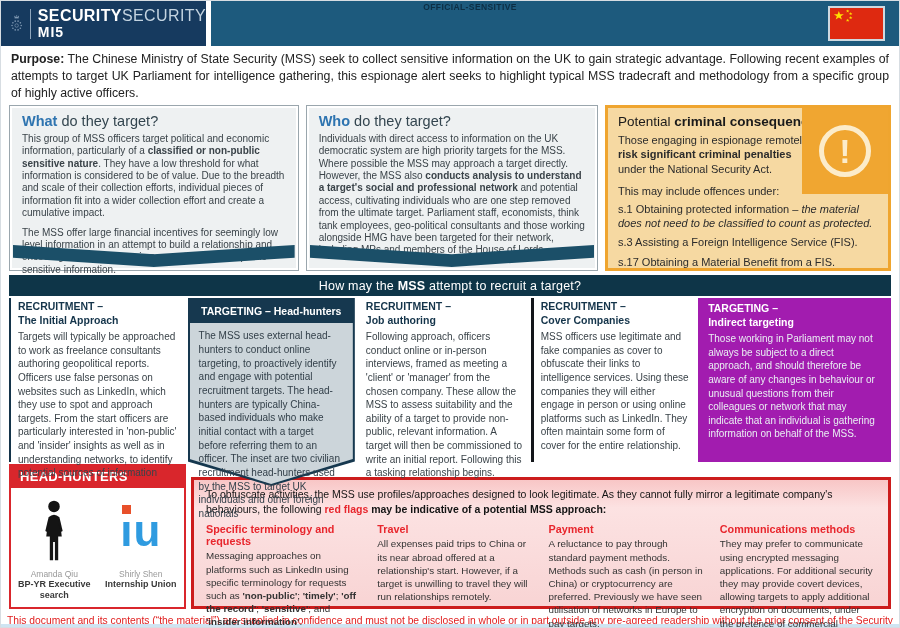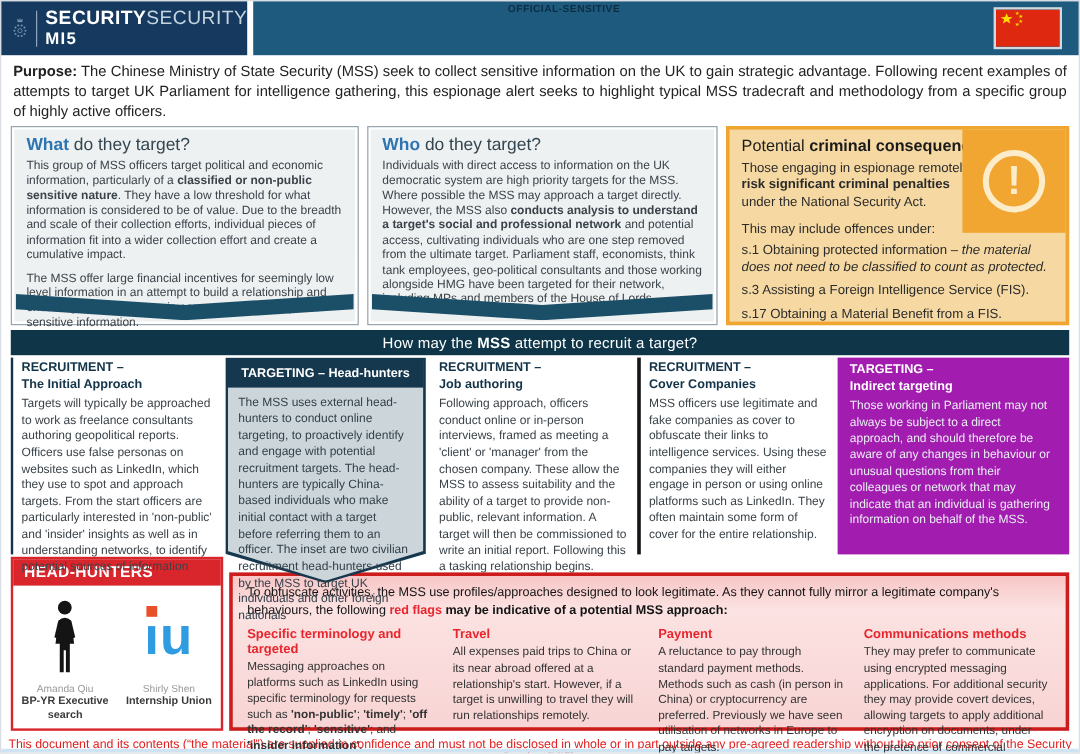--- a/index.html
+++ b/index.html
@@ -258,21 +258,21 @@
         </div>
         <div class="p-name">Shirly Shen</div>
         <div class="p-org">Internship Union</div>
       </div>
     </div>
   </div>
   <div class="rf-box">
     <div class="rf-intro"><span style="font-weight: normal;">To obfuscate activities, the MSS use profiles/approaches designed to look legitimate. As they cannot fully mirror a legitimate company's behaviours, the following </span><span style="font-weight: bold; color: rgb(232, 38, 45);">red flags</span><span style="font-weight: bold;"> may be indicative of a potential MSS approach:</span></div>
     <div class="rf-cols">
       <div class="rf-col">
-        <div class="rf-title">Specific terminology and targeted</div>
+        <div class="rf-title">Specific terminology and requests</div>
         <div class="rf-body"><span>Messaging approaches on platforms such as LinkedIn using specific terminology for requests such as </span><span style="font-weight: bold;">'non-public'</span><span>; </span><span style="font-weight: bold;">'timely'</span><span>; </span><span style="font-weight: bold;">'off the record'</span><span>; </span><span style="font-weight: bold;">'sensitive'</span><span>; and </span><span style="font-weight: bold;">'insider information'</span><span>.</span></div>
       </div>
       <div class="rf-col">
         <div class="rf-title">Travel</div>
         <div class="rf-body"><span>All expenses paid trips to China or its near abroad offered at a relationship's start. However, if a target is unwilling to travel they will run relationships remotely.</span></div>
       </div>
       <div class="rf-col">
         <div class="rf-title">Payment</div>
         <div class="rf-body"><span>A reluctance to pay through standard payment methods. Methods such as cash (in person in China) or cryptocurrency are preferred. Previously we have seen utilisation of networks in Europe to pay targets.</span></div>
       </div>

